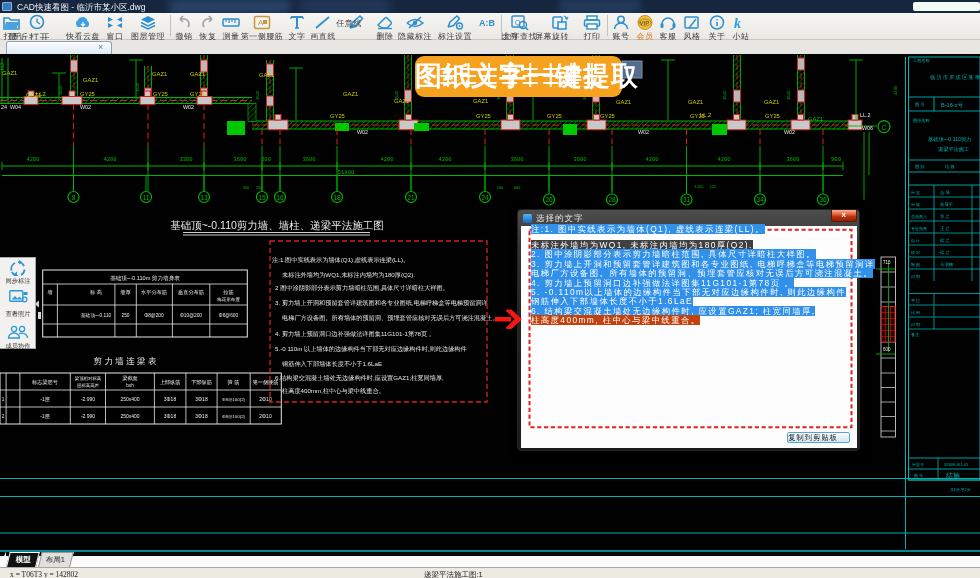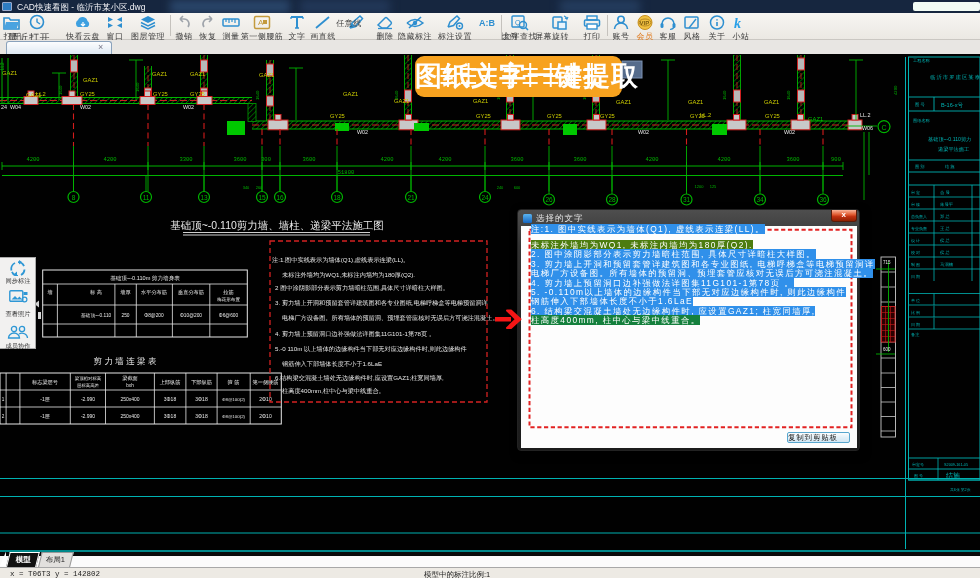--- a/index.html
+++ b/index.html
@@ -623,35 +623,35 @@
   </svg>
 <div style="position:absolute;left:517px;top:209px;width:343px;height:242px;background:linear-gradient(#4e4e4e,#333 15%,#222 50%,#1c1c1c);border:1px solid #222;border-radius:4px;box-shadow:2px 3px 8px rgba(0,0,0,0.8)"></div>
 <div style="position:absolute;left:523px;top:213.5px;width:9px;height:9px;background:linear-gradient(#5ab4f0,#1565c0);border-radius:1.5px"></div>
 <div style="position:absolute;left:536px;top:212.5px;font-size:8.5px;color:#e6e6e6;letter-spacing:1px">选择的文字</div>
 <div style="position:absolute;left:831px;top:209.5px;width:25.5px;height:12px;background:linear-gradient(#f8b49a,#e35f35 40%,#c03010 60%,#8f2000);border:1px solid #5a1a08;border-top:none;border-radius:0 0 3px 3px;text-align:center;line-height:10px;font-size:8px;color:#fff;font-weight:bold">x</div>
 <div style="position:absolute;left:520.5px;top:226px;width:336px;height:221.5px;background:#fdfdfd"></div>
 <svg style="position:absolute;left:528px;top:228px" width="325" height="201" viewBox="0 0 325 201">
     <rect x="1.5" y="1.8" width="322" height="197.5" fill="none" stroke="#e22222" stroke-width="2" stroke-dasharray="4.2 2.6"></rect>
   </svg>
 <div style="position:absolute;left:531px;top:225px;font-size:8.4px;letter-spacing:1.4px;line-height:9.4px;white-space:nowrap"><span style="background:#3090ea;color:#fff">注:1. 图中实线表示为墙体(Q1), 虚线表示连梁(LL)。</span></div>
-<div style="position:absolute;left:531px;top:240.75px;font-size:8.4px;letter-spacing:1.4px;line-height:9.4px;white-space:nowrap"><span style="background:#4d7c0f;color:#fff">未标注外墙均为WQ1, 未标注内墙均为180厚(Q2).</span></div>
+<div style="position:absolute;left:531px;top:240.75px;font-size:8.4px;letter-spacing:1.4px;line-height:9.4px;white-space:nowrap"><span style="background:#404040;color:#fff">未标注外墙均为WQ1, 未标注内墙均为180厚(Q2).</span></div>
 <div style="position:absolute;left:531px;top:250.20000000000002px;font-size:8.4px;letter-spacing:1.4px;line-height:9.4px;white-space:nowrap"><span style="background:#3090ea;color:#fff">2. 图中涂阴影部分表示剪力墙暗柱范围, 具体尺寸详暗柱大样图。</span></div>
 <div style="position:absolute;left:531px;top:259.65000000000003px;font-size:8.4px;letter-spacing:1.4px;line-height:9.4px;white-space:nowrap"><span style="background:#3090ea;color:#fff">3. 剪力墙上开洞和预留套管详建筑图和各专业图纸, 电梯呼梯盒等电梯预留洞详</span></div>
 <div style="position:absolute;left:531px;top:269.1px;font-size:8.4px;letter-spacing:1.4px;line-height:9.4px;white-space:nowrap"><span style="background:#3090ea;color:#fff">电梯厂方设备图。所有墙体的预留洞、预埋套管应核对无误后方可浇注混凝土。</span></div>
 <div style="position:absolute;left:531px;top:278.55px;font-size:8.4px;letter-spacing:1.4px;line-height:9.4px;white-space:nowrap"><span style="background:#3090ea;color:#fff">4. 剪力墙上预留洞口边补强做法详图集11G101-1第78页 。</span></div>
 <div style="position:absolute;left:531px;top:288.0px;font-size:8.4px;letter-spacing:1.4px;line-height:9.4px;white-space:nowrap"><span style="background:#3090ea;color:#fff">5. -0.110m以上墙体的边缘构件当下部无对应边缘构件时, 则此边缘构件</span></div>
 <div style="position:absolute;left:531px;top:297.45px;font-size:8.4px;letter-spacing:1.4px;line-height:9.4px;white-space:nowrap"><span style="background:#3090ea;color:#fff">钢筋伸入下部墙体长度不小于1.6LaE</span></div>
 <div style="position:absolute;left:531px;top:306.9px;font-size:8.4px;letter-spacing:1.4px;line-height:9.4px;white-space:nowrap"><span style="background:#3090ea;color:#fff">6. 结构梁交混凝土墙处无边缘构件时, 应设置GAZ1; 柱宽同墙厚,</span></div>
-<div style="position:absolute;left:531px;top:316.35px;font-size:8.4px;letter-spacing:1.4px;line-height:9.4px;white-space:nowrap"><span style="background:#15803d;color:#fff">柱高度400mm, 柱中心与梁中线重合。</span></div>
+<div style="position:absolute;left:531px;top:316.35px;font-size:8.4px;letter-spacing:1.4px;line-height:9.4px;white-space:nowrap"><span style="background:#c2410c;color:#fff">柱高度400mm, 柱中心与梁中线重合。</span></div>
 <div style="position:absolute;left:787px;top:431.5px;width:63px;height:11.5px;background:linear-gradient(#fcfdfe,#e3f0f8 50%,#d2e7f4);border:1px solid #58a6ce;border-radius:2px;font-size:7.5px;line-height:10.5px;color:#222;letter-spacing:0.8px">复制到剪贴板</div>
 <svg style="position:absolute;left:495px;top:309px" width="30" height="21" viewBox="0 0 30 21">
     <path d="M0 8 H16 V12.5 H0 z" fill="#f51616"></path>
     <path d="M12 1.5 L21 10.2 12 19 16 19 25.5 10.2 16 1.5 z" fill="#f51616" stroke="#f51616" stroke-width="2" stroke-linejoin="round"></path>
   </svg>
 <div style="position:absolute;left:0;top:549.5px;width:980px;height:2px;background:#00888a"></div>
 <div style="position:absolute;left:0;top:551.5px;width:980px;height:4.5px;background:#0a0a0a"></div>
 <div style="position:absolute;left:0;top:556px;width:980px;height:10.5px;background:#fbfbfb"></div>
 <div style="position:absolute;left:0;top:566.5px;width:980px;height:1.5px;background:#a8a8a8"></div>
 <div style="position:absolute;left:0;top:568px;width:980px;height:10px;background:#edeae4"></div>
 <div style="position:absolute;left:0px;top:551.5px;width:6px;height:14.5px;background:#fff;clip-path:polygon(0 100%,100% 0,100% 100%)"></div>
 <div style="position:absolute;left:8px;top:551.5px;width:30px;height:14.5px;background:#111;border:1px solid #fff;border-bottom:none;transform:skewX(-14deg);text-align:center;font-size:7.5px;color:#fff;line-height:14px;font-weight:bold"><span style="display:inline-block;transform:skewX(14deg)">模型</span></div>
 <div style="position:absolute;left:40px;top:551.5px;width:32px;height:14.5px;background:#e2e0dd;border:1px solid #999;border-bottom:none;transform:skewX(-14deg);text-align:center;font-size:7.5px;color:#222;line-height:14px"><span style="display:inline-block;transform:skewX(14deg)">布局1</span></div>
-<div style="position:absolute;left:10px;top:570px;font-size:7.5px;color:#222;font-family:Liberation Mono, monospace">x = T06T3 y = 142802</div>
-<div style="position:absolute;left:424px;top:569.5px;font-size:7.5px;color:#222">模型中的标注比例:1</div>
+<div style="position:absolute;left:10px;top:570px;font-size:7.5px;color:#222;font-family:Liberation Serif, serif">x = T06T3 y = 142802</div>
+<div style="position:absolute;left:424px;top:569.5px;font-size:7.5px;color:#222">递梁平法施工图:1</div>
 </body></html>

